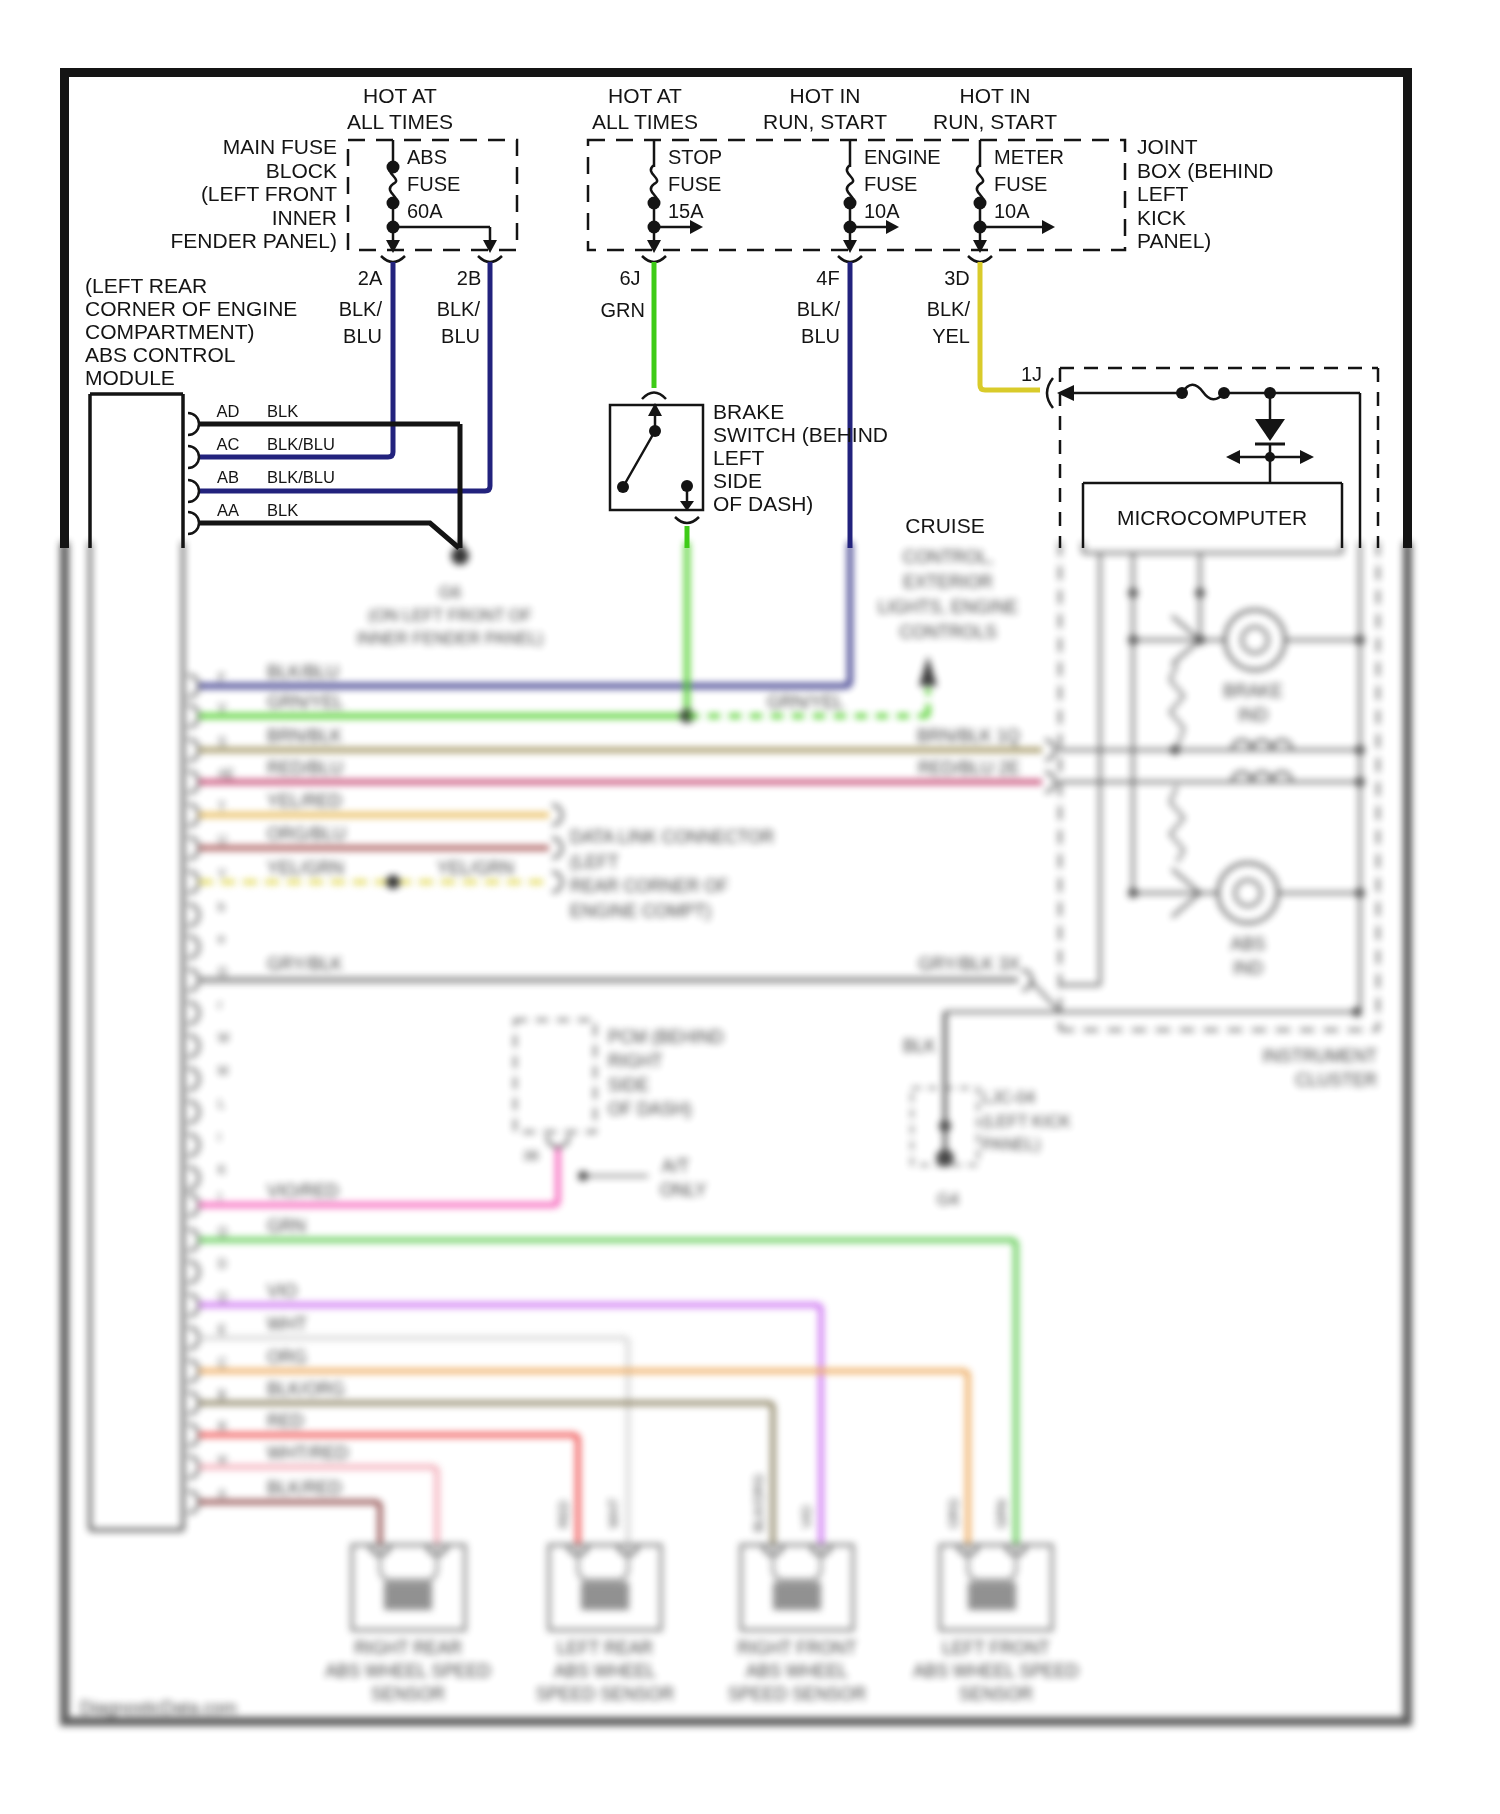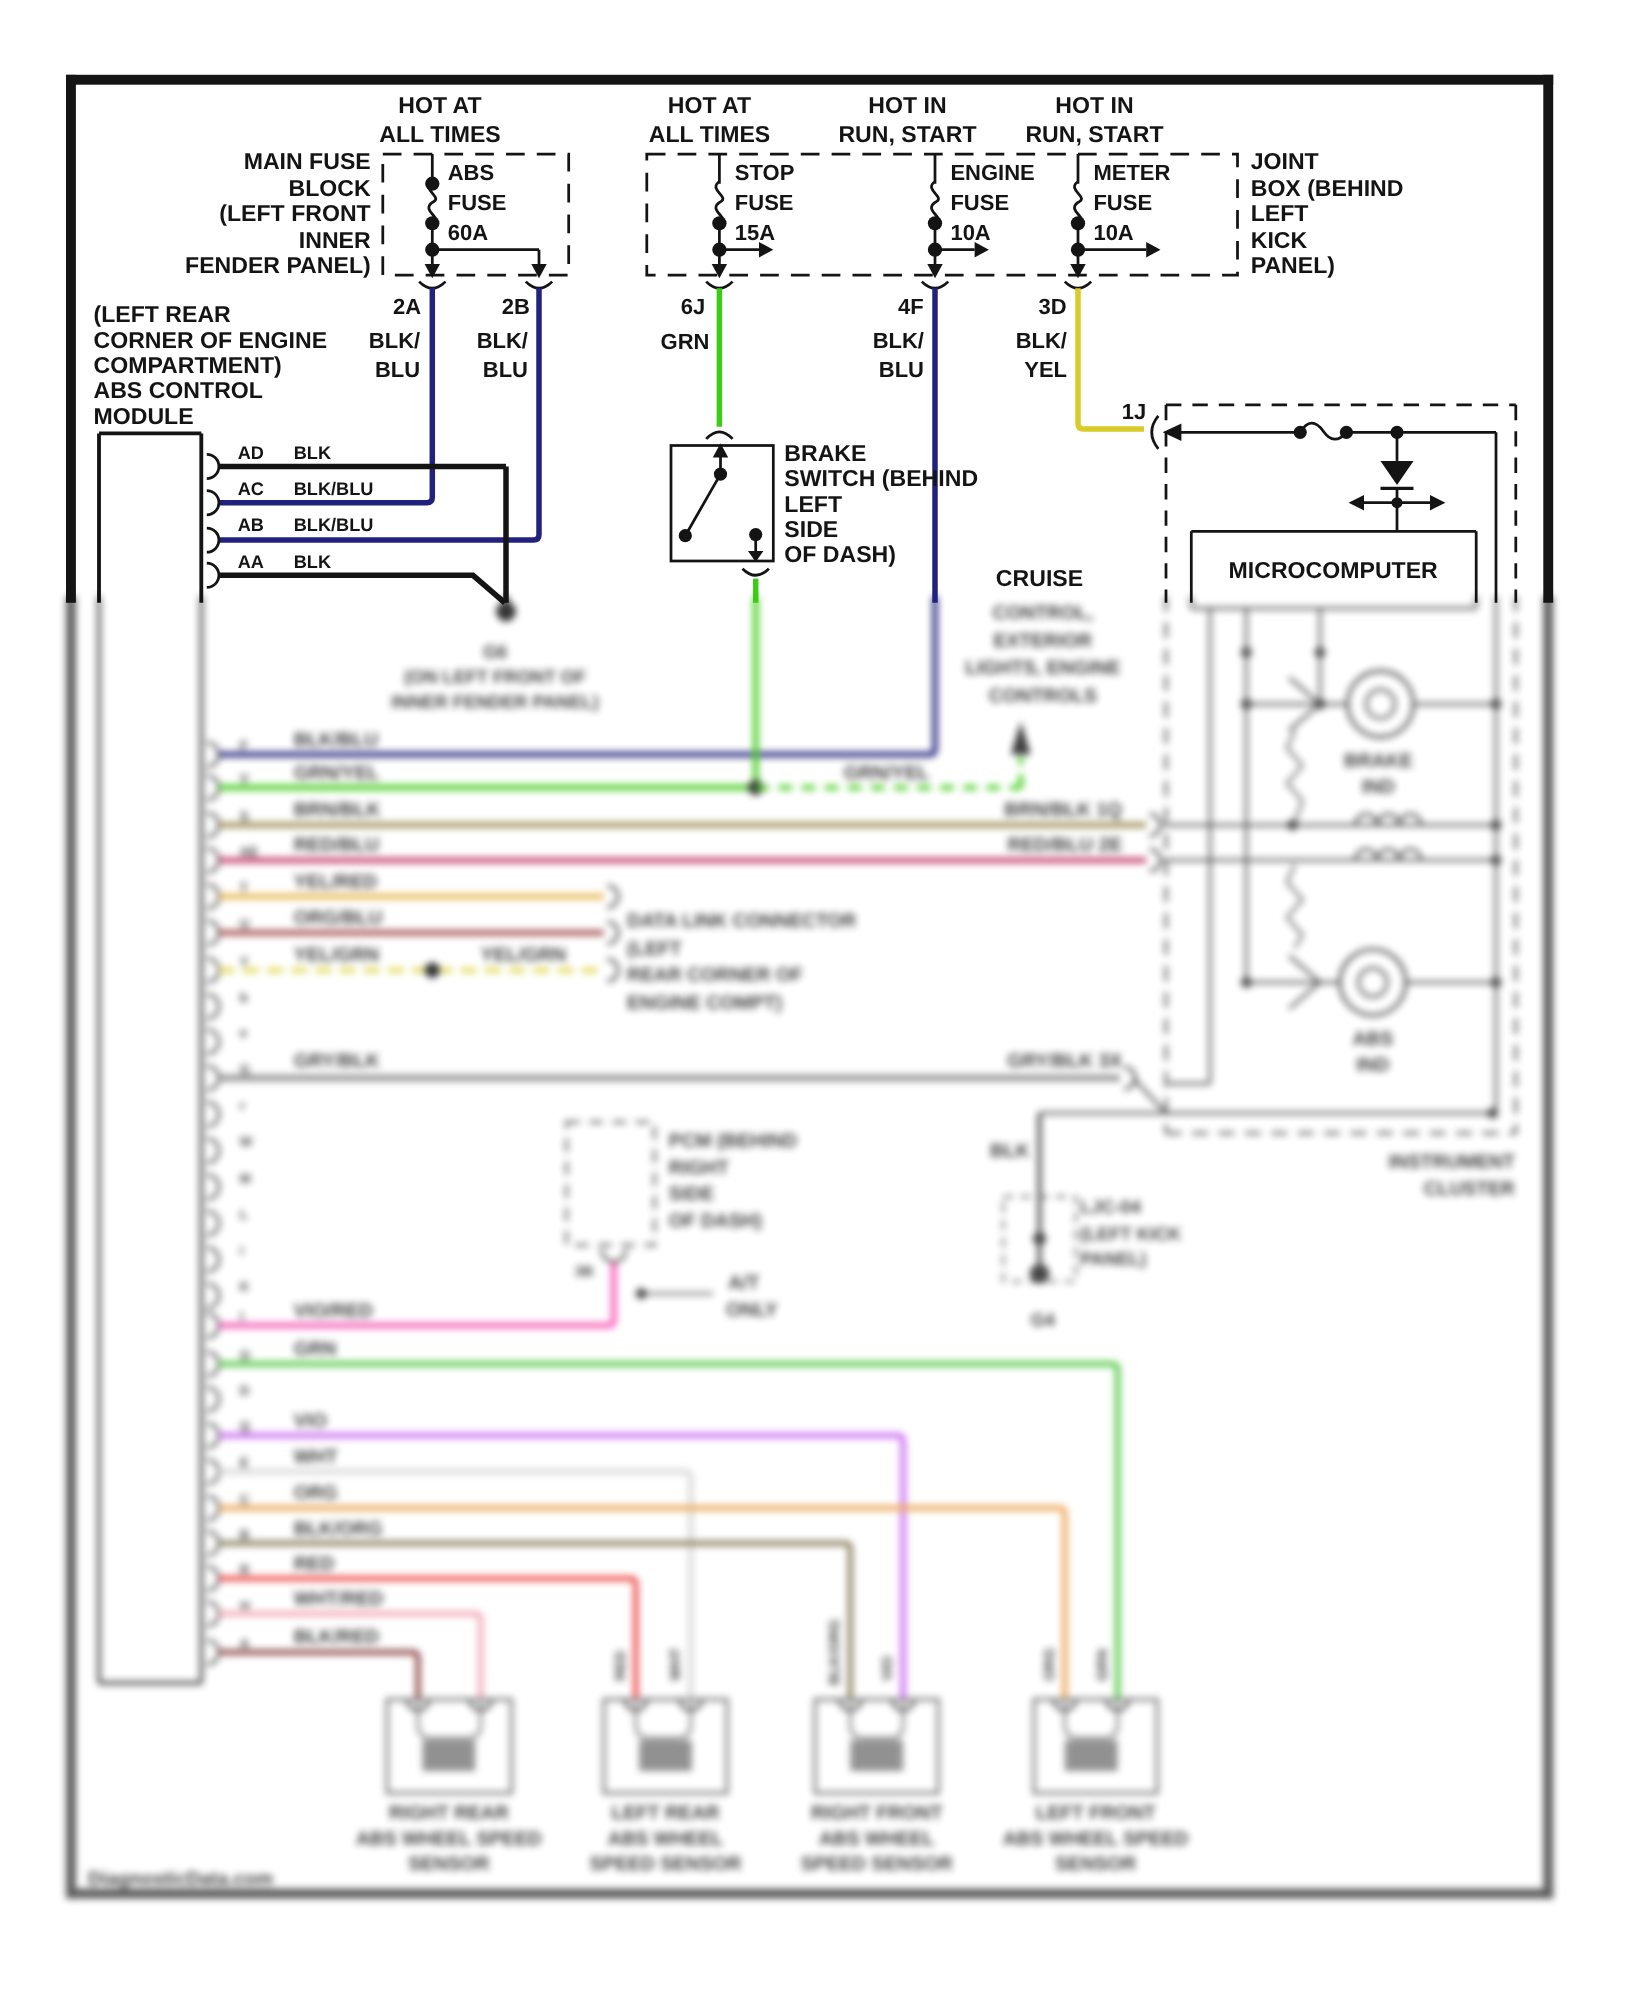--- a/index.html
+++ b/index.html
@@ -1,17 +1,17 @@
 <!DOCTYPE html>
 <html><head>
 <meta charset="utf-8">
 <style>
   html,body{margin:0;padding:0;background:#ffffff;}
   #stage{position:relative;width:1500px;height:1814px;background:#ffffff;overflow:hidden;
-         font-family:"Liberation Sans",sans-serif;font-weight:bold;}
+         font-family:"Liberation Sans",sans-serif;}
   #stage svg{position:absolute;left:0;top:0;}
   .blurwrap{position:absolute;left:0;top:0;width:1500px;height:1814px;filter:blur(3.6px);opacity:.95;}
   svg text{font-family:"Liberation Sans",sans-serif;fill:#141414;}
   .bl text{fill:#3a3a3a;}
   .t21{font-size:21px;} .t20{font-size:20px;} .t17{font-size:17.5px;}
   .t16{font-size:16.5px;} .t13{font-size:13px;} .t12{font-size:12px;}
   .ln{stroke:#141414;fill:none;}
   .lg{stroke:#4a4a4a;fill:none;}
   .dash{stroke-dasharray:17 11;}
   .w-navy{stroke:#22227d;} .w-grn{stroke:#3ecb17;} .w-yel{stroke:#d9cb2a;}

